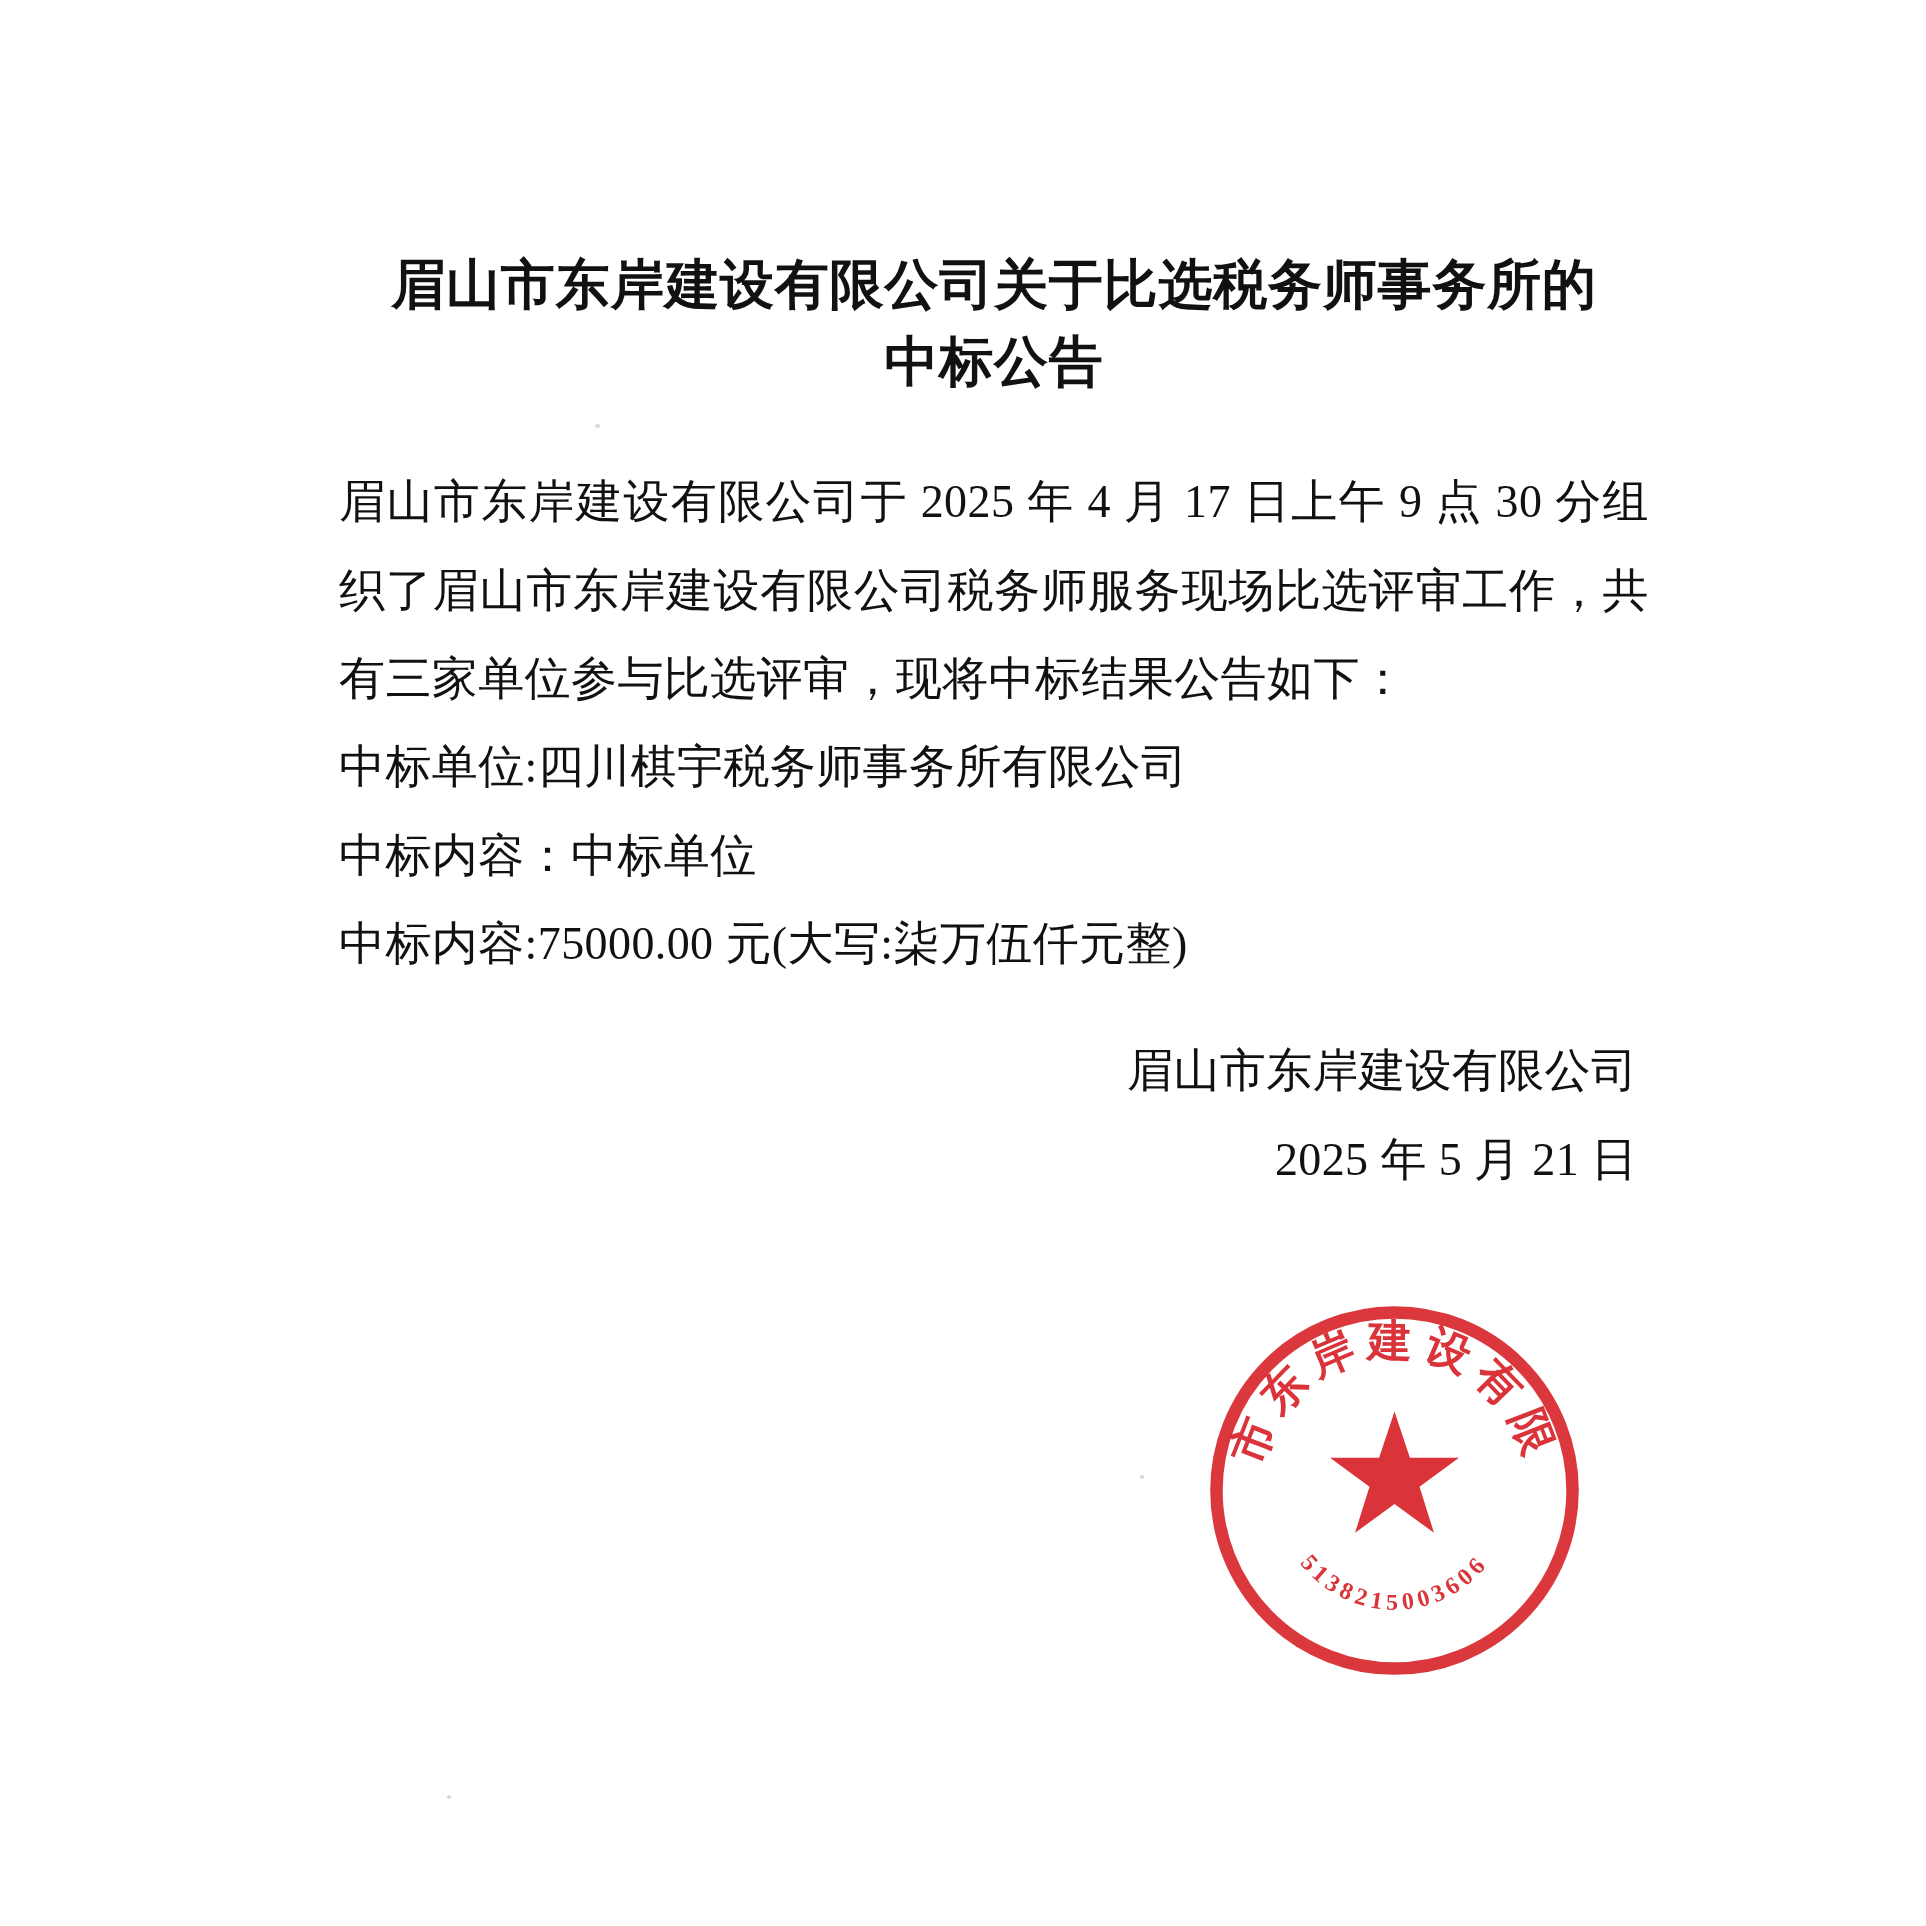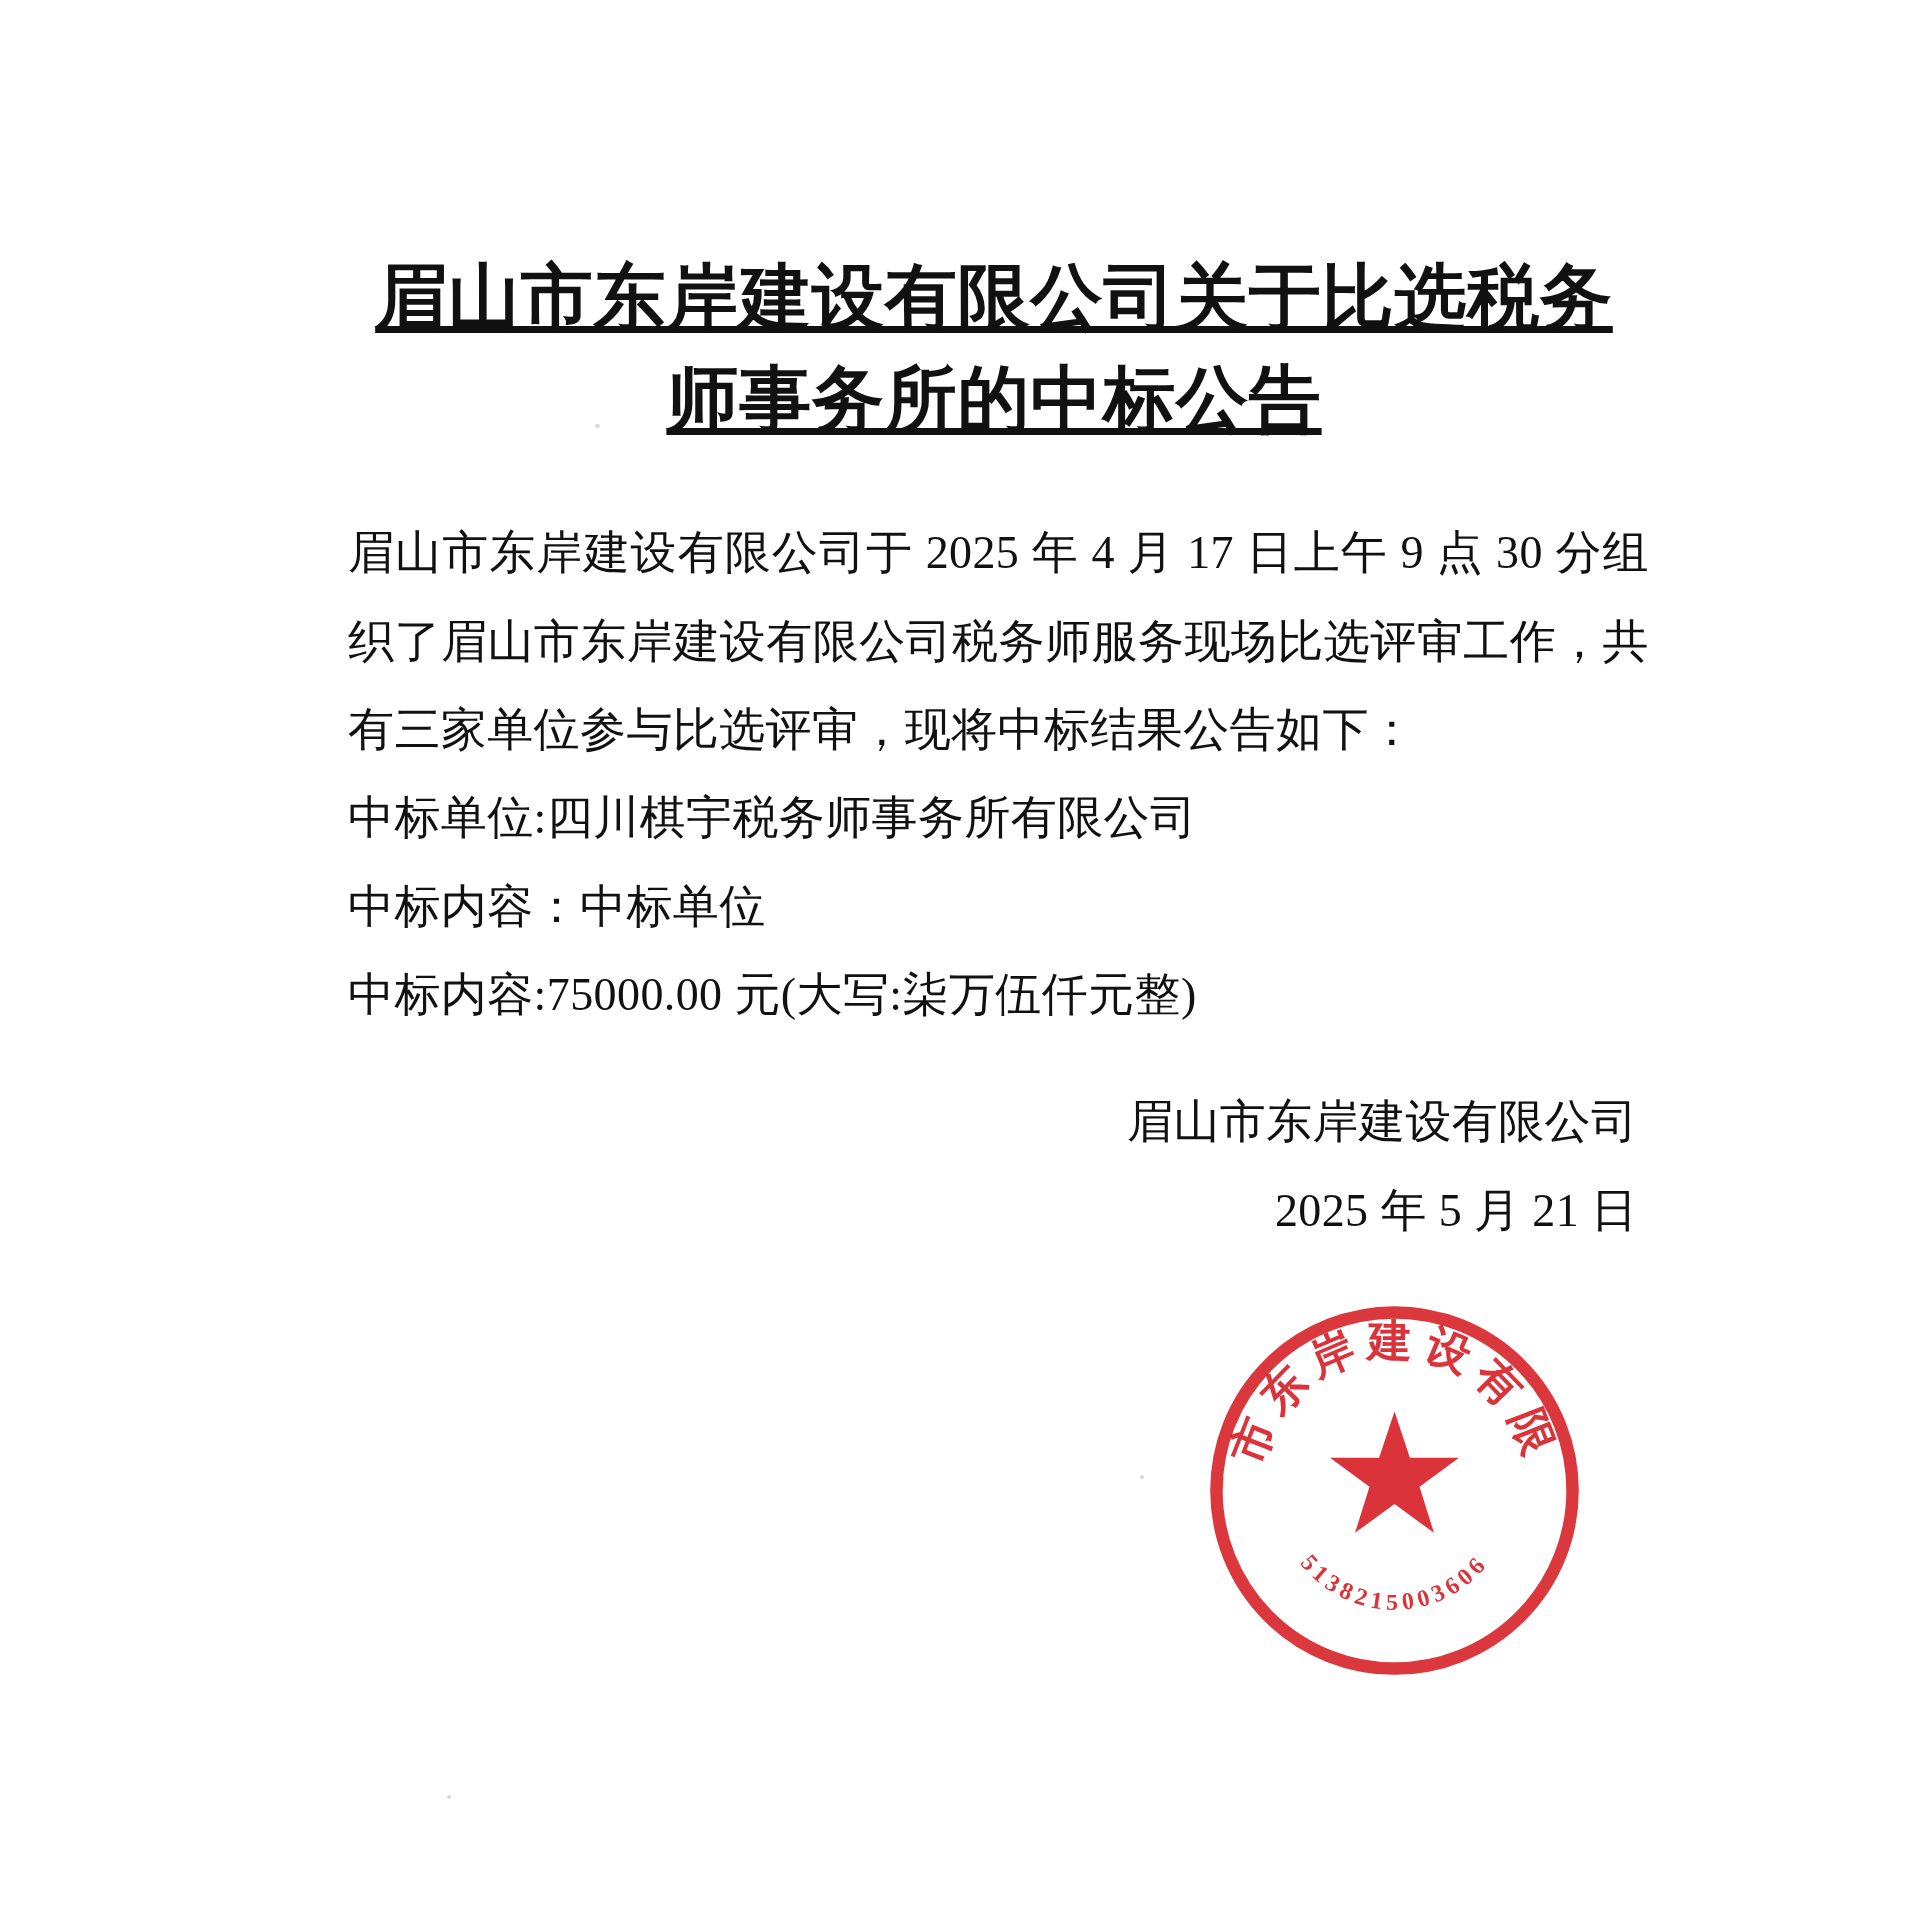--- a/index.html
+++ b/index.html
@@ -18,39 +18,37 @@
     background: #ffffff;
     overflow: hidden;
   }
   .doc-body {
     position: absolute;
     left: 339px;
     top: 247px;
     width: 1310px;
   }
   .doc-title {
-    font-size: 72px;
+    font-size: 54px;
     font-weight: bold;
     line-height: 1.42;
     text-align: center;
     letter-spacing: 0.8px;
     margin: 0 0 0 0;
     padding: 0 35px;
-    text-decoration: underline;
   }
   .para {
     font-size: 46px;
     line-height: 1.92;
     margin: 0;
     letter-spacing: 0.4px;
     text-align: justify;
   }
   .para-block {
     margin-top: 58px;
-    margin-left: 9px;
   }
   .signature {
     margin-top: 39px;
     text-align: right;
     padding-right: 11.6px;
   }
   .sig-line {
     font-size: 46px;
     line-height: 1.92;
     letter-spacing: 0.4px;

